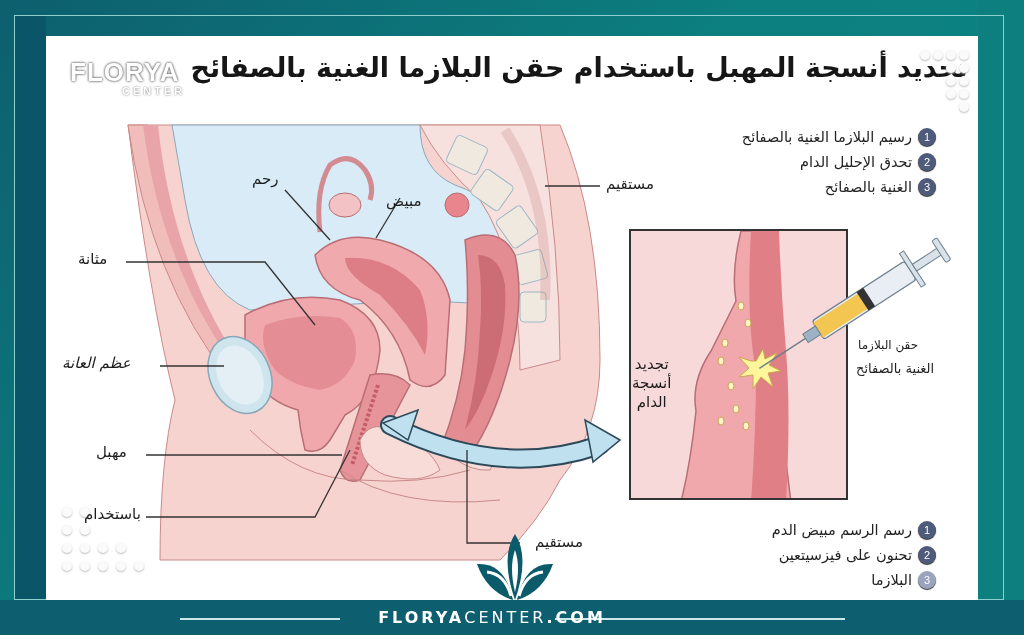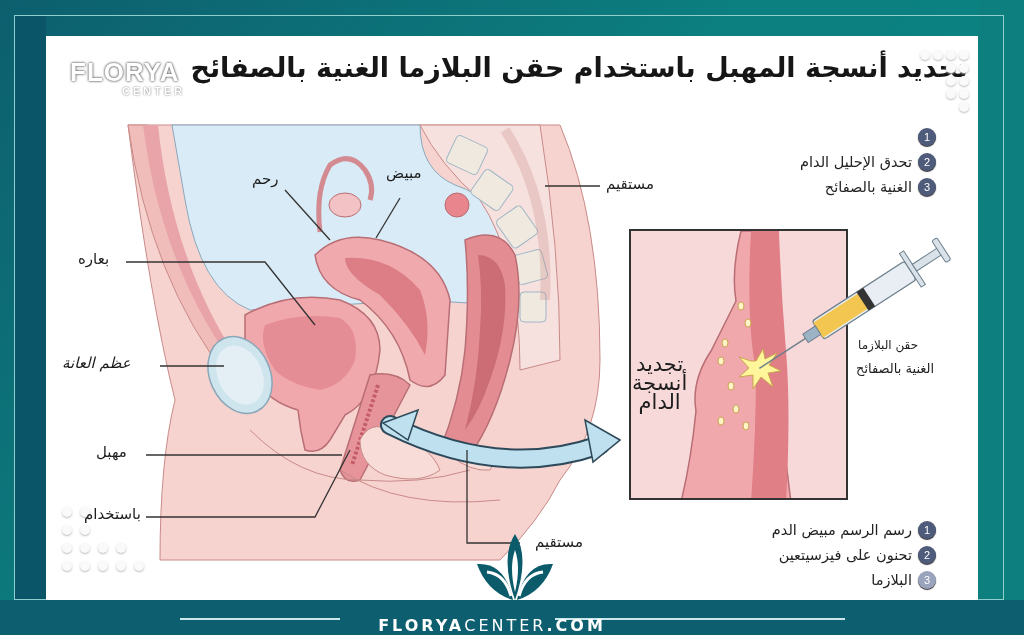--- a/index.html
+++ b/index.html
@@ -13,21 +13,21 @@
   .title{position:absolute;right:56px;top:52px;font-size:27px;font-weight:bold;color:#161616;direction:rtl;white-space:nowrap;letter-spacing:0px;}
   .brand-top{position:absolute;left:70px;top:57px;font-family:"Liberation Sans",sans-serif;font-weight:bold;font-size:26px;color:#fff;letter-spacing:1px;text-shadow:0 0 2px #555,0 0 3px #777;}
   .brand-top-sub{position:absolute;left:122px;top:85px;font-family:"Liberation Sans",sans-serif;font-weight:bold;font-size:11px;color:#fff;letter-spacing:3px;text-shadow:0 0 2px #666;}
   .dots{position:absolute;}
   .dot{position:absolute;width:10px;height:10px;border-radius:50%;background:#fafafa;box-shadow:0 1px 2px #bbb;}
   .label{position:absolute;font-size:15px;color:#1d1d1d;direction:rtl;white-space:nowrap;}
   .list{position:absolute;direction:rtl;}
   .list-item{display:flex;align-items:center;gap:6px;height:25px;font-size:14.5px;color:#222;white-space:nowrap;}
   .badge{width:18px;height:18px;border-radius:50%;background:#4f5b7a;color:#fff;font-size:11px;display:flex;align-items:center;justify-content:center;font-family:"Liberation Sans",sans-serif;box-shadow:0 1px 1px #333;}
   .badge.light{background:#9aa4bd;}
-  .footer-text{position:absolute;top:608px;left:0;width:984px;text-align:center;font-family:"DejaVu Sans",sans-serif;font-size:16px;color:#fff;letter-spacing:3px;margin-top:8px;}
+  .footer-text{position:absolute;top:608px;left:0;width:984px;text-align:center;font-family:"DejaVu Sans",sans-serif;font-size:16px;color:#fff;letter-spacing:3px;}
   .footer-text b{font-weight:bold;}
   .footer-line{position:absolute;top:618px;height:2px;background:#cde8ea;}
   .inset{position:absolute;left:629px;top:229px;width:219px;height:271px;border:2px solid #333;box-sizing:border-box;background:#f8d9da;overflow:hidden;}
 </style>
 </head>
 <body>
 
 <div class="frame-top"></div>
 <div class="frame-right"></div>
 <div class="frame-bottom"></div>
@@ -157,39 +157,40 @@
     <div class="dot" style="left:36px;top:36px"></div>
     <div class="dot" style="left:54px;top:36px"></div>
   <div class="dot" style="left:0;top:54px"></div>
     <div class="dot" style="left:18px;top:54px"></div>
     <div class="dot" style="left:36px;top:54px"></div>
     <div class="dot" style="left:54px;top:54px"></div>
     <div class="dot" style="left:72px;top:54px"></div>
 </div>
 
 <div class="label" style="left:252px;top:170px;">رحم</div>
-<div class="label" style="left:386px;top:164px;">مبيض</div>
+<div class="label" style="left:386px;top:192px;">مبيض</div>
 <div class="label" style="left:606px;top:175px;">مستقيم</div>
-<div class="label" style="left:78px;top:250px;">بعاره</div>
+<div class="label" style="left:78px;top:250px;">مثانة</div>
 <div class="label" style="left:62px;top:354px;font-style:italic;">عظم العانة</div>
 <div class="label" style="left:96px;top:443px;">مهبل</div>
 <div class="label" style="left:84px;top:505px;">باستخدام</div>
 <div class="label" style="left:535px;top:533px;">مستقيم</div>
 
-<div class="label" style="left:632px;top:355px;text-align:center;line-height:19px;font-size:21px;">
+<div class="label" style="left:632px;top:355px;text-align:center;line-height:19px;font-size:15px;">
   <div>تجديد</div>
   <div>أنسجة</div>
   <div>الدام</div>
 </div>
 <div class="label" style="left:858px;top:338px;font-size:12px;">حقن البلازما</div>
 <div class="label" style="left:856px;top:361px;font-size:13px;">الغنية بالصفائح</div>
 
 <div class="list" style="right:88px;top:124px;">
   <div class="list-item">
     <span class="badge">1</span>
+    <span>رسيم البلازما الغنية بالصفائح</span>
   </div>
   <div class="list-item">
     <span class="badge">2</span>
     <span>تحدق الإحليل الدام</span>
   </div>
   <div class="list-item">
     <span class="badge">3</span>
     <span>الغنية بالصفائح</span>
   </div>
 </div>

